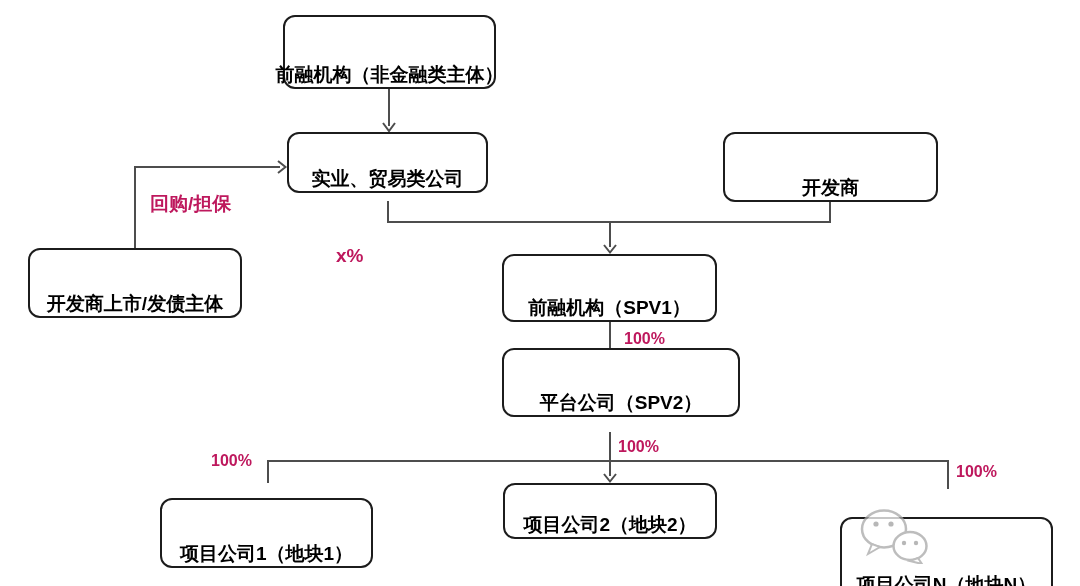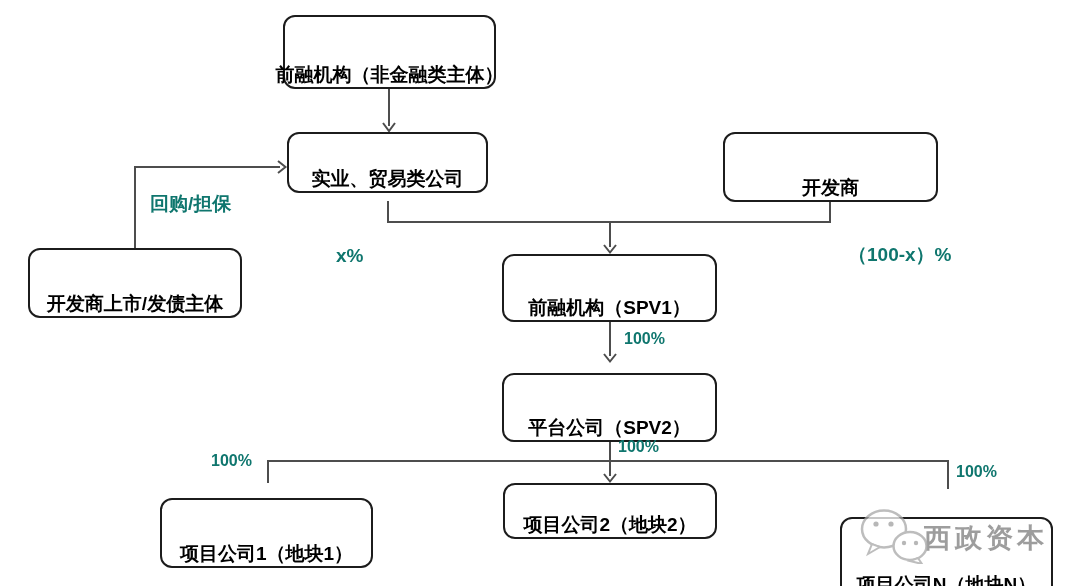--- a/index.html
+++ b/index.html
@@ -30,21 +30,21 @@
     font-size: 19px;
     font-weight: bold;
     color: #000000;
     line-height: 1.28;
   }
   .box span { display: block; white-space: nowrap; }
   .box span:empty { display: none; }
   .lbl {
     position: absolute;
     font-weight: bold;
-    color: #0f766e;
+    color: #be185d;
     white-space: nowrap;
   }
   .lbl-19 { font-size: 19px; }
   .lbl-20 { font-size: 16px; }
   #watermark {
     position: absolute;
     left: 858px;
     top: 506px;
     display: flex;
     align-items: flex-start;
@@ -100,21 +100,21 @@
 
   <div class="box" style="left:28px; top:248px; width:214px; height:70px">
     <span>开发商上市/发债主</span>
     <span>体</span>
   </div>
 
   <div class="box" style="left:502px; top:254px; width:215px; height:68px">
     <span>前融机构（SPV1）</span>
   </div>
 
-  <div class="box" style="left:502px; top:373px; width:215px; height:69px">
+  <div class="box" style="left:502px; top:348px; width:238px; height:69px">
     <span>平台公司（SPV2）</span>
   </div>
 
   <div class="box" style="left:160px; top:498px; width:213px; height:70px">
     <span>项目公司1</span>
     <span>（地块1）</span>
   </div>
 
   <div class="box" style="left:503px; top:483px; width:214px; height:56px">
     <span>项目公司2</span>
@@ -123,37 +123,35 @@
 
   <div class="box" style="left:840px; top:517px; width:213px; height:82px">
     <span>项目公司N</span>
     <span>（地块N）</span>
   </div>
 
   <div class="lbl lbl-19" style="left:150px; top:191px">回购/担保</div>
 
   <div class="lbl lbl-19" style="left:336px; top:245px">x%</div>
 
-  <div class="lbl lbl-19" style="left:848px; top:242px">（100-x）%</div>
 
   <div class="lbl lbl-20" style="left:624px; top:330px">100%</div>
 
   <div class="lbl lbl-20" style="left:211px; top:452px">100%</div>
 
   <div class="lbl lbl-20" style="left:618px; top:438px">100%</div>
 
   <div class="lbl lbl-20" style="left:956px; top:463px">100%</div>
 
   <div id="watermark">
     <svg width="72" height="58" viewBox="0 0 72 58" style="opacity:0.75">
       <ellipse cx="26" cy="23" rx="22" ry="18.5" fill="#ffffff" stroke="#a8a8a8" stroke-width="2.5"></ellipse>
       <path d="M14 38 L10 48 L22 41 Z" fill="#ffffff" stroke="#a8a8a8" stroke-width="2"></path>
       <circle cx="18" cy="18" r="2.6" fill="#a0a0a0"></circle>
       <circle cx="33" cy="18" r="2.6" fill="#a0a0a0"></circle>
       <ellipse cx="52" cy="40" rx="16.5" ry="14" fill="#ffffff" stroke="#a8a8a8" stroke-width="2.5"></ellipse>
       <path d="M60 52 L64 58 L52 55 Z" fill="#ffffff" stroke="#a8a8a8" stroke-width="2"></path>
       <circle cx="46" cy="37" r="2.2" fill="#a0a0a0"></circle>
       <circle cx="58" cy="37" r="2.2" fill="#a0a0a0"></circle>
     </svg>
-    <span class="wm-text">西政资本</span>
   </div>
 
 </div>
 
 </body></html>

